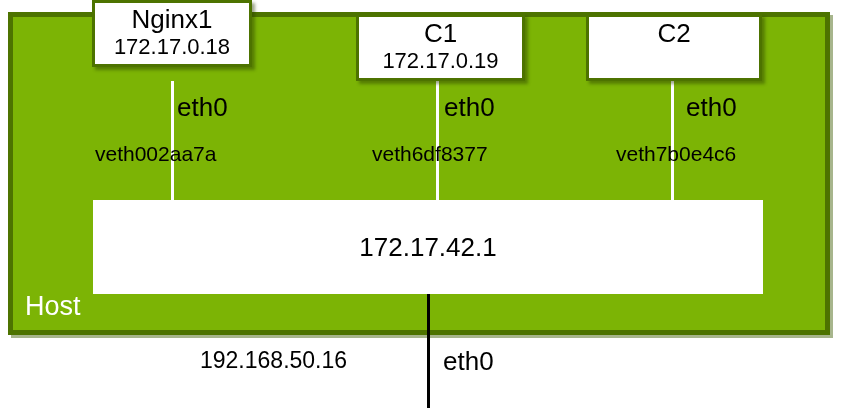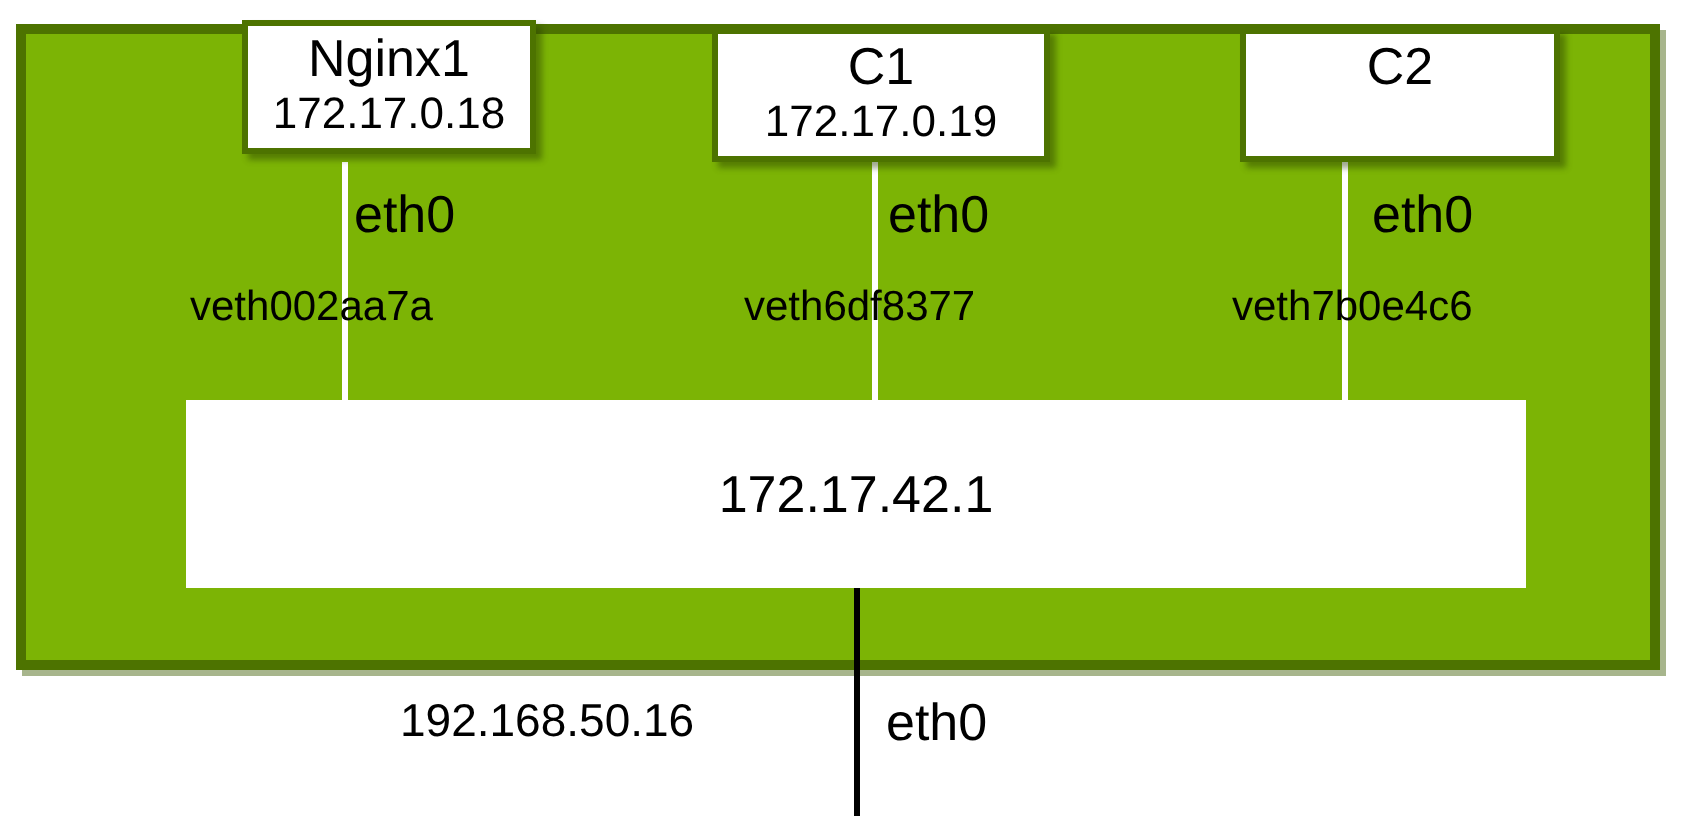--- a/index.html
+++ b/index.html
@@ -35,23 +35,23 @@
     box-sizing: border-box;
     background: #ffffff;
     border: 3px solid #4D7300;
     box-shadow: 3px 3px 3px rgba(40, 60, 0, 0.45);
     text-align: center;
     z-index: 5;
     padding-top: 2px;
   }
   .node-box .node-name { font-size: 26px; line-height: 1.13; }
   .node-box .node-ip   { font-size: 22px; line-height: 1.15; }
-  .node-nginx1 { left: 92px;  top: 10px; width: 147px; height: 67px; margin-left: 29px; }
+  .node-nginx1 { left: 92px;  top: 0; width: 160px; height: 67px; }
   .node-c1     { left: 356px; top: 14px; width: 169px; height: 67px; }
-  .node-c2     { left: 620px; top: 14px; width: 160px; height: 67px; }
+  .node-c2     { left: 586px; top: 14px; width: 176px; height: 67px; }
   
   .conn-white {
     position: absolute;
     width: 3px; height: 119px; top: 81px;
     background: #ffffff;
     z-index: 3;
   }
   .conn-1 { left: 171px; }
   .conn-2 { left: 436px; }
   .conn-3 { left: 671px; }
@@ -111,20 +111,21 @@
     font-size: 26px;
     z-index: 8;
   }
 </style>
 </head>
 <body>
 
 <div class="stage">
 
   <div class="host-box"></div>
+  <div class="host-label">Host</div>
 
   <div class="conn-white conn-1"></div>
   <div class="conn-white conn-2"></div>
   <div class="conn-white conn-3"></div>
 
   <div class="node-box node-nginx1">
     <div class="node-name">Nginx1</div>
     <div class="node-ip">172.17.0.18</div>
   </div>
   <div class="node-box node-c1">

